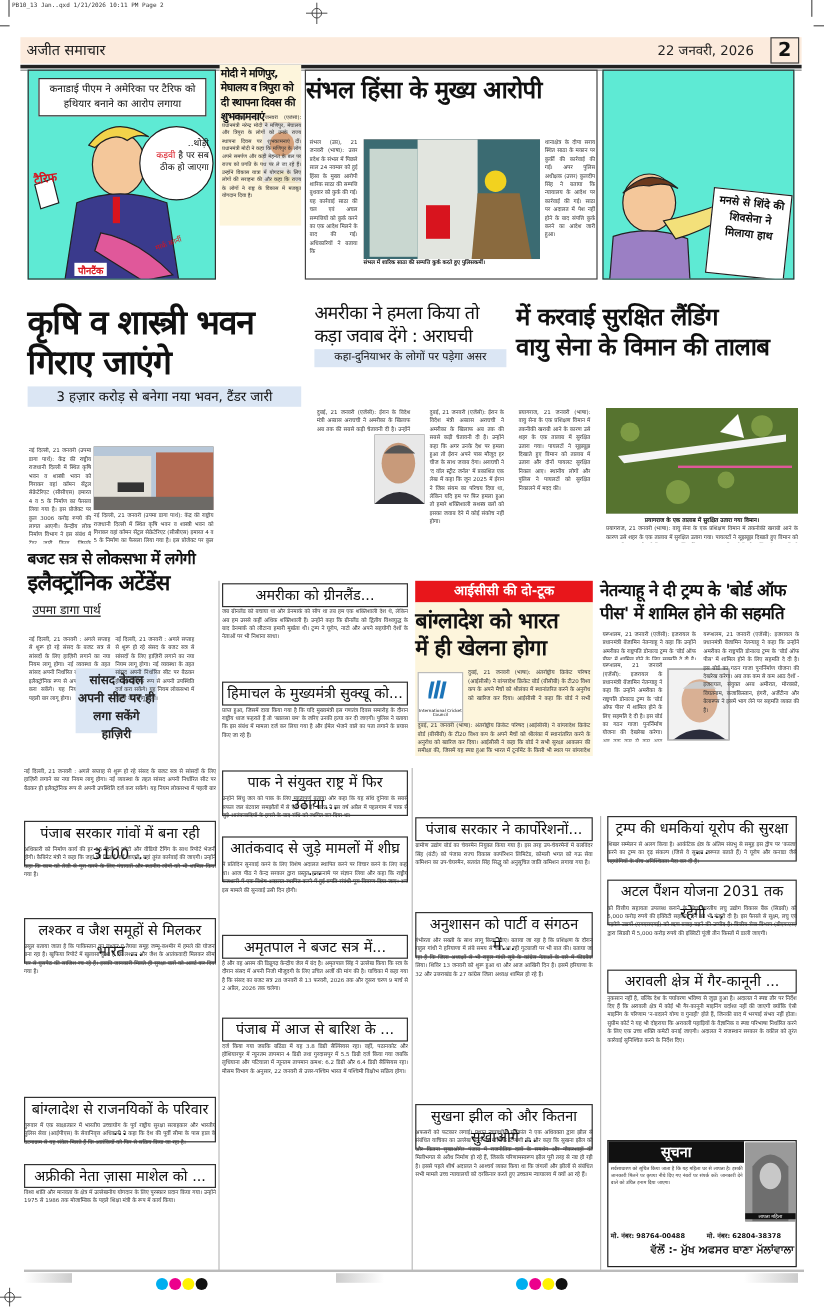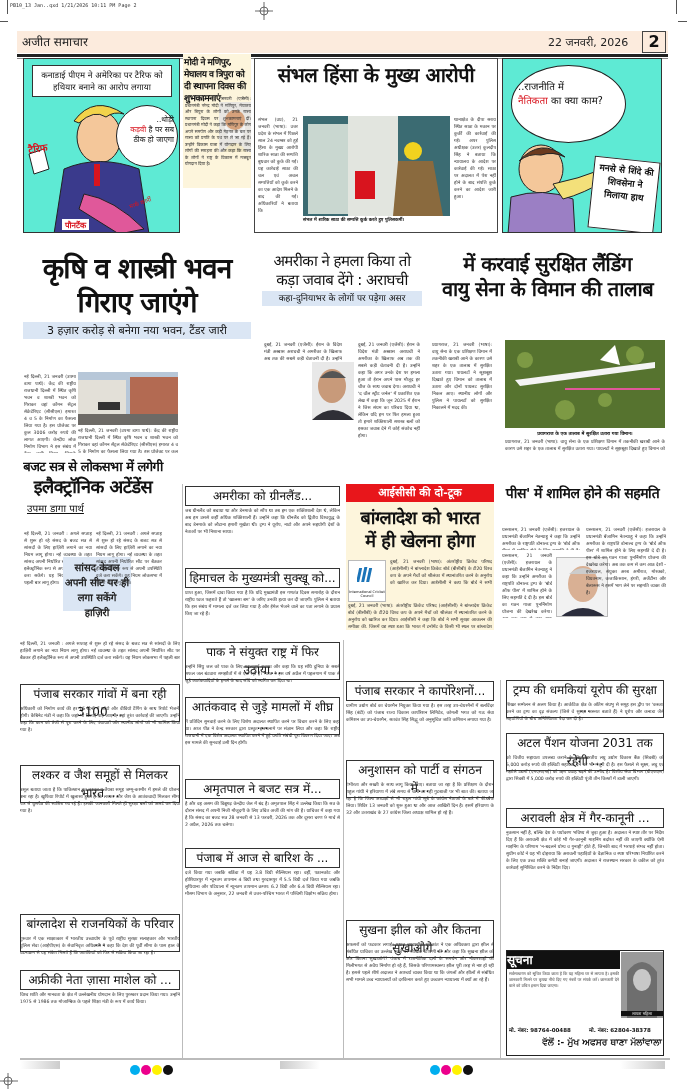--- a/index.html
+++ b/index.html
@@ -13,21 +13,21 @@
   .paper-name { left: 22px; top: 33px; font-size: 12px; color: #222; }
   .issue-date { left: 548px; top: 34px; font-size: 11px; color: #222; }
   .page-no { left: 642px; top: 31px; width: 24px; height: 22px; border: 1px solid #444; font-size: 16px; font-weight: bold; text-align: center; line-height: 20px; background: #fcebdd; }
   .header-rule { left: 17px; top: 54px; width: 651px; height: 3px; background: #222; }
   .header-rule2 { left: 17px; top: 58px; width: 651px; height: 1px; background: #888; }
   .cartoon { border: 1px solid #333; background: #5eead4; overflow: hidden; }
   .cartoon-caption { background: #fff; border: 1px solid #333; font-size: 8.5px; text-align: center; padding: 3px; line-height: 12px; }
   .bubble { background: #fff; border: 1.5px solid #222; border-radius: 50%; font-size: 9px; text-align: right; line-height: 12px; padding: 8px 6px; }
   .red { color: #d8141e; }
   .body-text { font-size: 4.6px; line-height: 7px; color: #333; text-align: justify; }
-  .hl { font-weight: bold; color: #111; text-align: center; font-family: "DejaVu Sans", sans-serif; letter-spacing: -0.5px; }
+  .hl { font-weight: bold; color: #111; font-family: "DejaVu Sans", sans-serif; letter-spacing: -0.5px; }
   .sub-band { background: #dbe6f4; text-align: center; }
   .section-box { border: 1.5px solid #333; text-align: center; font-size: 12px; color: #111; line-height: 18px; background: #fff; }
   .photo { background: #888; overflow: hidden; }
   .red-band { background: #e8161b; color: #fff; font-weight: bold; text-align: center; }
   .yellow-bg { background: #fdf5dc; }
   .notice { border: 1.5px solid #222; background: #fff; }
   .reg-dot { width: 10px; height: 10px; border-radius: 50%; display: inline-block; margin-right: 1px; }
   .col-rule { width: 1px; background: #bbb; }
 </style>
 </head>
@@ -97,25 +97,20 @@
         <rect x="52" y="55" width="20" height="28" fill="#d8141e"></rect>
         <ellipse cx="110" cy="35" rx="9" ry="9" fill="#f2d21f"></ellipse>
         <path d="M95 45 L130 45 L140 100 L90 100Z" fill="#8a6a3e"></path>
       </svg>
   </div>
   <div class="abs" style="left:48px;top:157px;width:147px;font-size:4.6px;font-weight:bold;background:#fff;line-height:7px">संभल में शारिक साठा की सम्पत्ति कुर्क करते हुए पुलिसकर्मी।</div>
   <div class="abs body-text" style="left:199px;top:57px;width:42px;height:115px;overflow:hidden">थानाक्षेत्र के दीपा सराय स्थित साठा के मकान पर कुर्की की कार्रवाई की गई। अपर पुलिस अधीक्षक (उत्तर) कुलदीप सिंह ने बताया कि न्यायालय के आदेश पर कार्रवाई की गई। साठा पर अदालत में पेश नहीं होने के बाद संपत्ति कुर्क करने का आदेश जारी हुआ।</div>
 </div>
 
 <div class="abs cartoon" style="left:502px;top:58px;width:160px;height:175px">
-  <div class="abs bubble" style="left:8px;top:6px;width:115px;height:78px;font-size:10px;line-height:14px;padding:14px 6px;text-align:left">
-    <span>..राजनीति में</span><br>
-    <span class="red">नैतिकता</span>
-    <span>का क्या काम?</span>
-  </div>
   <svg class="abs" style="left:0;top:80px" width="160" height="95">
     <ellipse cx="38" cy="30" rx="22" ry="24" fill="#f4c79a" stroke="#222"></ellipse>
     <path d="M16 22 Q38 -2 62 18 Q50 12 38 16 Q26 14 16 22Z" fill="#6b3a1e" stroke="#222"></path>
     <path d="M8 58 Q40 48 70 60 L72 95 L5 95Z" fill="#9b7fc4" stroke="#222"></path>
     <path d="M50 45 Q75 40 100 30 L105 40 Q80 55 60 60Z" fill="#f3e07a" stroke="#222"></path>
   </svg>
   <div class="abs" style="left:88px;top:100px;width:66px;height:72px;background:#fff;border:1.5px solid #222;transform:rotate(6deg);font-size:9px;font-weight:bold;text-align:center;line-height:13px;padding:4px 2px">मनसे से शिंदे की शिवसेना ने मिलाया हाथ</div>
 </div>
 
 <div class="abs" style="left:23px;top:252px;width:228px;height:20px">
@@ -234,20 +229,21 @@
 <div class="abs section-box" style="left:346px;top:681px;width:148px">पंजाब सरकार ने कार्पोरेशनों...</div>
 <div class="abs body-text" style="left:346px;top:702px;width:148px;height:56px;overflow:hidden">ग्रामीण उद्योग बोर्ड का चेयरमैन नियुक्त किया गया है। इस तरह उप-चेयरमैनों में बलविंदर सिंह (बंटी) को पंजाब राज्य विकास कार्पोरेशन लिमिटेड, कोमली भगत को गऊ सेवा कमिशन का उप-चेयरमैन, सतवंत सिंह सिद्धू को अनुसूचित जाति कमिशन लगाया गया है।</div>
 
 <div class="abs section-box" style="left:346px;top:760px;width:148px">अनुशासन को पार्टी व संगठन में...</div>
 <div class="abs body-text" style="left:346px;top:781px;width:148px;height:138px;overflow:hidden">गंभीरता और सख्ती के साथ लागू किया जाए। बताया जा रहा है कि प्रशिक्षण के दौरान राहुल गांधी ने हरियाणा में लंबे समय से चली आ रही गुटबाजी पर भी बात की। बताया जा रहा है कि जिला अध्यक्षों से भी राहुल गांधी सूबे के कांग्रेस नेताओं के बारे में फीडबैक लिया। शिविर 13 जनवरी को शुरू हुआ था और आज आखिरी दिन है। इसमें हरियाणा के 32 और उत्तराखंड के 27 कांग्रेस जिला अध्यक्ष शामिल हो रहे हैं।</div>
 
 <div class="abs section-box" style="left:346px;top:920px;width:148px">सुखना झील को और कितना सुखाओगे ...</div>
 <div class="abs body-text" style="left:346px;top:941px;width:148px;height:115px;overflow:hidden">अफसरों को फटकार लगाई। प्रधान न्यायाधीश सूर्यकांत ने एक अधिवक्ता द्वारा झील से संबंधित याचिका का उल्लेख करने पर मौखिक टिप्पणी की और कहा कि सुखना झील को और कितना सुखाओगे? पंजाब में राजनीतिक दलों के समर्थन और नौकरशाहों की मिलीभगत से अवैध निर्माण हो रहे हैं, जिसके परिणामस्वरूप झील पूरी तरह से नष्ट हो रही है। इससे पहले शीर्ष अदालत ने आश्चर्य व्यक्त किया था कि जंगलों और झीलों से संबंधित सभी मामले उच्च न्यायालयों को दरकिनार करते हुए उच्चतम न्यायालय में क्यों आ रहे हैं।</div>
 
 <div class="abs" style="left:500px;top:484px;width:165px">
+  <div class="hl" style="font-size:14px;line-height:19px">नेतन्याहू ने दी ट्रम्प के 'बोर्ड ऑफ</div>
   <div class="hl" style="font-size:14px;line-height:19px">पीस' में शामिल होने की सहमति</div>
 </div>
 <div class="abs body-text" style="left:502px;top:526px;width:78px;height:24px;overflow:hidden">यरूशलम, 21 जनवरी (एजेंसी): इजरायल के प्रधानमंत्री बेंजामिन नेतन्याहू ने कहा कि उन्होंने अमरीका के राष्ट्रपति डोनाल्ड ट्रम्प के 'बोर्ड ऑफ पीस' में शामिल होने के लिए सहमति दे दी है। इस बोर्ड का गठन गाजा पुनर्निर्माण योजना की देखरेख करेगा। अब तक कम से कम आठ देशों - इजरायल, संयुक्त अरब अमीरात, मोरक्को, वियतनाम, कजाकिस्तान, हंगरी, अर्जेंटीना और बेलारूस ने इसमें भाग लेने पर सहमति व्यक्त की है।</div>
 <div class="abs photo" style="left:556px;top:557px;width:52px;height:60px;border:1px solid #bbb">
   <svg width="52" height="60">
       <rect width="52" height="60" fill="#f2f2f2"></rect>
       <ellipse cx="26" cy="26" rx="15" ry="18" fill="#d9b094"></ellipse>
       <path d="M12 16 Q26 4 40 16" fill="#ccc"></path>
       <path d="M2 60 Q26 40 50 60Z" fill="#2b2d3c"></path>
     </svg>
@@ -258,21 +254,21 @@
 <div class="abs section-box" style="left:506px;top:680px;width:158px">ट्रम्प की धमकियां यूरोप की सुरक्षा ...</div>
 <div class="abs body-text" style="left:506px;top:701px;width:158px;height:30px;overflow:hidden">शिखर सम्मेलन से अलग किया है। आर्कटिक क्षेत्र के अंतिम संप्रभु से समूह इस द्वीप पर 'कब्जा' करने का ट्रम्प का दृढ़ संकल्प (जिसे वे सुरक्षा जरूरत बताते हैं) ने यूरोप और कनाडा जैसे सहयोगियों के बीच अनिश्चितता पैदा कर दी है।</div>
 
 <div class="abs section-box" style="left:506px;top:733px;width:158px">अटल पैंशन योजना 2031 तक रहेगी ...</div>
 <div class="abs body-text" style="left:506px;top:754px;width:158px;height:50px;overflow:hidden">को वित्तीय सहायता उपलब्ध कराने के लिए भारतीय लघु उद्योग विकास बैंक (सिडबी) को 5,000 करोड़ रुपये की इक्विटी सहायता देने को भी मंजूरी दी है। इस फैसले से सूक्ष्म, लघु एवं मझोले उद्यमों (एमएसएमई) को ऋण प्रवाह बढ़ने की उम्मीद है। वित्तीय सेवा विभाग (डीएफएस) द्वारा सिडबी में 5,000 करोड़ रुपये की इक्विटी पूंजी तीन किस्तों में डाली जाएगी।</div>
 
 <div class="abs section-box" style="left:506px;top:808px;width:158px">अरावली क्षेत्र में गैर-कानूनी ...</div>
 <div class="abs body-text" style="left:506px;top:829px;width:158px;height:112px;overflow:hidden">नुकसान नहीं है, बल्कि देश के पर्यावरण भविष्य से जुड़ा हुआ है। अदालत ने स्पष्ट तौर पर निर्देश दिए हैं कि अरावली क्षेत्र में कोई भी गैर-कानूनी माइनिंग बर्दाश्त नहीं की जाएगी क्योंकि ऐसी माइनिंग के परिणाम 'न-बदलने योग्य व गुनाही' होते हैं, जिनकी बाद में भरपाई संभव नहीं होता। सुप्रीम कोर्ट ने यह भी दोहराया कि अरावली पहाड़ियों के वैज्ञानिक व स्पष्ट परिभाषा निर्धारित करने के लिए एक उच्च शक्ति कमेटी बनाई जाएगी। अदालत ने राजस्थान सरकार के वकील को तुरंत कार्रवाई सुनिश्चित करने के निर्देश दिए।</div>
 
 <div class="abs notice" style="left:506px;top:950px;width:158px;height:106px">
-  <div class="abs" style="left:0;top:0;width:113px;height:18px;background:#111;color:#fff;font-size:12px;font-weight:bold;line-height:18px">सूचना</div>
+  <div class="abs" style="left:0;top:0;width:113px;height:18px;background:#111;color:#fff;text-align:center;font-size:12px;font-weight:bold;line-height:18px">सूचना</div>
   <div class="abs body-text" style="left:2px;top:20px;width:110px;height:50px;overflow:hidden;font-size:4px;line-height:6px">सर्वसाधारण को सूचित किया जाता है कि यह महिला घर से लापता है। इसकी जानकारी मिलने पर कृपया नीचे दिए गए नंबरों पर संपर्क करें। जानकारी देने वाले को उचित इनाम दिया जाएगा।</div>
   <div class="abs photo" style="left:114px;top:1px;width:42px;height:66px">
     <svg width="42" height="66">
         <rect width="42" height="66" fill="#9a9a9a"></rect>
         <path d="M6 20 Q21 0 36 20 L36 66 L6 66Z" fill="#6e6e6e"></path>
         <ellipse cx="21" cy="28" rx="9" ry="11" fill="#c8c8c8"></ellipse>
       </svg>
   </div>
   <div class="abs" style="left:114px;top:60px;width:42px;background:#111;color:#fff;font-size:4px;text-align:center">लापता महिला</div>
   <div class="abs" style="left:2px;top:75px;width:75px;font-size:5.5px;font-weight:bold">मो. नंबर: 98764-00488</div>

